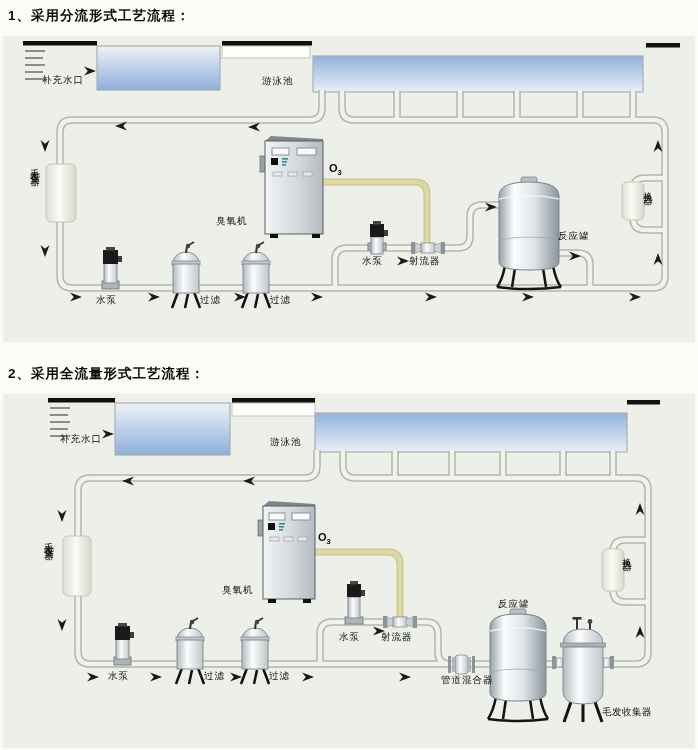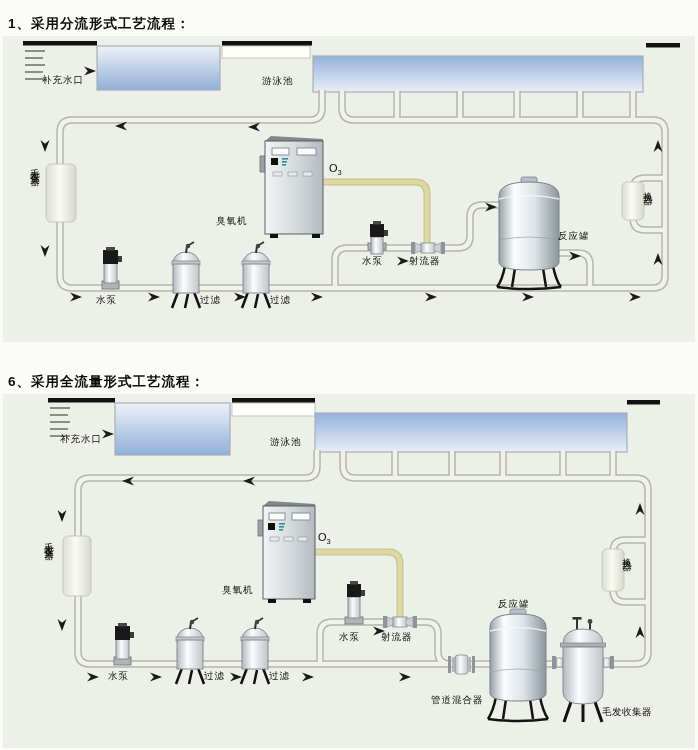--- a/index.html
+++ b/index.html
@@ -8,33 +8,33 @@
     background:#fbfbf7;
     font-family:"Liberation Sans","DejaVu Sans",sans-serif;
     color:#0c0c0c;
   }
   .panel{position:absolute;left:3px;width:692px;background:#edf0e8;}
   #panel1{top:36px;height:306px;}
   #panel2{top:394px;height:354px;}
   svg.canvas{position:absolute;left:0;top:0;}
   .title{
     position:absolute;left:8px;font-size:13.5px;font-weight:bold;
-    letter-spacing:1px;white-space:nowrap;margin-top:8px;
+    letter-spacing:1px;white-space:nowrap;
   }
   #title1{top:7px;}
   #title2{top:365px;}
   .lbl{
     position:absolute;font-size:9.5px;font-weight:500;letter-spacing:1px;
     text-align:left;white-space:nowrap;line-height:1.15;
   }
   .lbl.vert{
     writing-mode:vertical-rl;text-orientation:upright;
     letter-spacing:2px;white-space:normal;
   }
-  .o3{position:absolute;font-size:11px;font-weight:normal;letter-spacing:0;}
+  .o3{position:absolute;font-size:11px;font-weight:bold;letter-spacing:0;}
   .o3 sub{font-size:7.5px;}
 </style>
 </head>
 <body>
 
 <div class="page">
 
   <div class="panel" id="panel1"></div>
   <div class="panel" id="panel2"></div>
 
@@ -396,21 +396,21 @@
         <use href="#arr" transform="translate(314,677)"></use>
         <use href="#arr" transform="translate(411,677)"></use>
         <use href="#arr" transform="translate(385,631)"></use>
         <use href="#arr" transform="translate(640,503) rotate(-90)"></use>
         <use href="#arr" transform="translate(640,626) rotate(-90)"></use>
       </g>
     </g>
   </svg>
 
   <div class="title" id="title1">1、采用分流形式工艺流程：</div>
-  <div class="title" id="title2">6、采用全流量形式工艺流程：</div>
+  <div class="title" id="title2">2、采用全流量形式工艺流程：</div>
 
   <div class="lbl" style="left:42px;top:75px;width:52px;">补充水口</div>
   <div class="lbl" style="left:262px;top:76px;width:44px;">游泳池</div>
   <div class="lbl vert" style="left:29px;top:161px;height:60px;">毛发收集器</div>
   <div class="lbl" style="left:96px;top:295px;width:30px;">水泵</div>
   <div class="lbl" style="left:200px;top:295px;width:30px;">过滤</div>
   <div class="lbl" style="left:270px;top:295px;width:30px;">过滤</div>
   <div class="lbl" style="left:216px;top:216px;width:40px;">臭氧机</div>
   <div class="o3" style="left:329px;top:162px;"><span>O</span><sub>3</sub></div>
   <div class="lbl" style="left:362px;top:256px;width:30px;">水泵</div>
@@ -421,18 +421,18 @@
   <div class="lbl" style="left:60px;top:434px;width:52px;">补充水口</div>
   <div class="lbl" style="left:270px;top:437px;width:44px;">游泳池</div>
   <div class="lbl vert" style="left:43px;top:535px;height:60px;">毛发收集器</div>
   <div class="lbl" style="left:108px;top:671px;width:30px;">水泵</div>
   <div class="lbl" style="left:204px;top:671px;width:30px;">过滤</div>
   <div class="lbl" style="left:269px;top:671px;width:30px;">过滤</div>
   <div class="lbl" style="left:222px;top:585px;width:40px;">臭氧机</div>
   <div class="o3" style="left:318px;top:531px;"><span>O</span><sub>3</sub></div>
   <div class="lbl" style="left:339px;top:632px;width:30px;">水泵</div>
   <div class="lbl" style="left:381px;top:632px;width:40px;">射流器</div>
-  <div class="lbl" style="left:431px;top:675px;width:58px;margin-top:20px;">管道混合器</div>
+  <div class="lbl" style="left:441px;top:675px;width:58px;">管道混合器</div>
   <div class="lbl" style="left:498px;top:599px;width:40px;">反应罐</div>
   <div class="lbl" style="left:602px;top:707px;width:68px;letter-spacing:0.5px;">毛发收集器</div>
   <div class="lbl vert" style="left:621px;top:550px;height:40px;">换热器</div>
 
 </div>
 
 </body></html>

